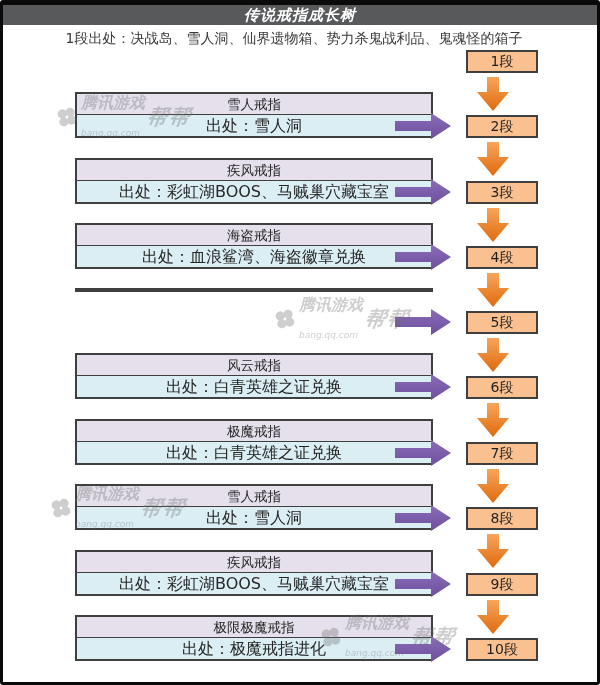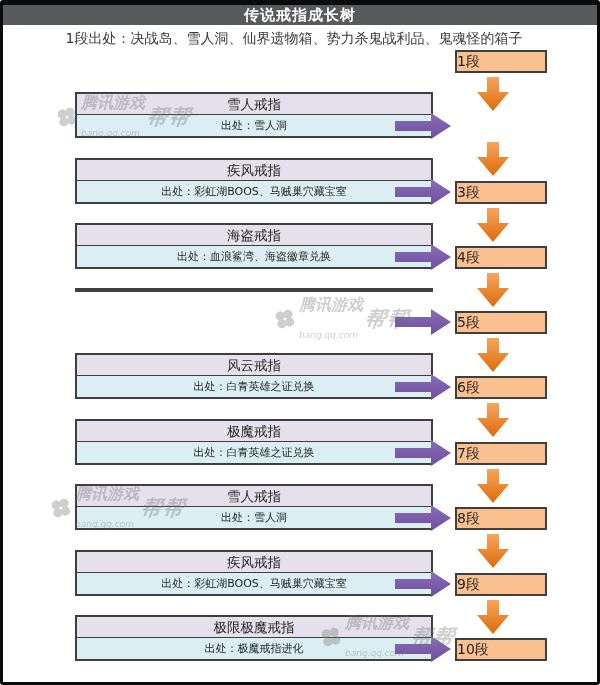--- a/index.html
+++ b/index.html
@@ -17,56 +17,57 @@
 
   .header {
     position: absolute; left: 0; top: 0; right: 0;
     height: 22px;
     background: #58595B;
     border-top: 2px solid #0a0a0a;
     color: #ffffff;
     font-size: 15px; font-weight: bold;
     text-align: center; line-height: 20px;
     letter-spacing: 1px;
+    font-style: italic;
   }
 
   .subtitle {
     position: absolute; left: 0; top: 27px; right: 12px;
     text-align: center;
     font-size: 14px;
     color: #3a3a3a;
   }
 
   .stage {
     position: absolute;
-    left: 452px; width: 92px; height: 23px;
+    left: 463px; width: 72px; height: 23px;
     background: #FAC090;
     border: 2px solid #3F3F3F;
     font-size: 14px; color: #1f1f1f;
-    text-align: left; line-height: 19px;
+    text-align: center; line-height: 19px;
   }
 
   .ring-block {
     position: absolute;
     left: 72px; width: 358px;
     border: 2px solid #3F3F3F;
     background: #fff;
   }
   .ring-name {
     height: 21px; line-height: 21px;
     background: #E5E0EC;
     border-bottom: 1px solid #3F3F3F;
     text-align: center;
     font-size: 13.5px; color: #262626;
   }
   .ring-source {
     height: 21px; line-height: 21px;
     background: #DAEEF3;
     text-align: center;
-    font-size: 11px; color: #262626;
+    font-size: 16px; color: #262626;
   }
 
   .right-arrow { position: absolute; left: 392px; width: 56px; height: 26px; }
   .down-arrow  { position: absolute; left: 474px; width: 32px; height: 34px; }
 
   .watermark {
     position: absolute;
     display: flex; align-items: center;
     opacity: 0.33;
     color: #6d6d6d;
@@ -99,20 +100,21 @@
 
 <div class="canvas">
 
   <div class="header">
     <span>传说戒指成长树</span>
   </div>
 
   <div class="subtitle">1段出处：决战岛、雪人洞、仙界遗物箱、势力杀鬼战利品、鬼魂怪的箱子</div>
 
   <div class="stage" style="top:47px">1段</div>
+  <div class="stage" style="top:112px">2段</div>
   <div class="stage" style="top:178px">3段</div>
   <div class="stage" style="top:243px">4段</div>
   <div class="stage" style="top:308px">5段</div>
   <div class="stage" style="top:373px">6段</div>
   <div class="stage" style="top:439px">7段</div>
   <div class="stage" style="top:504px">8段</div>
   <div class="stage" style="top:570px">9段</div>
   <div class="stage" style="top:635px">10段</div>
 
   <svg class="down-arrow" style="top:74px" viewBox="0 0 32 34">

